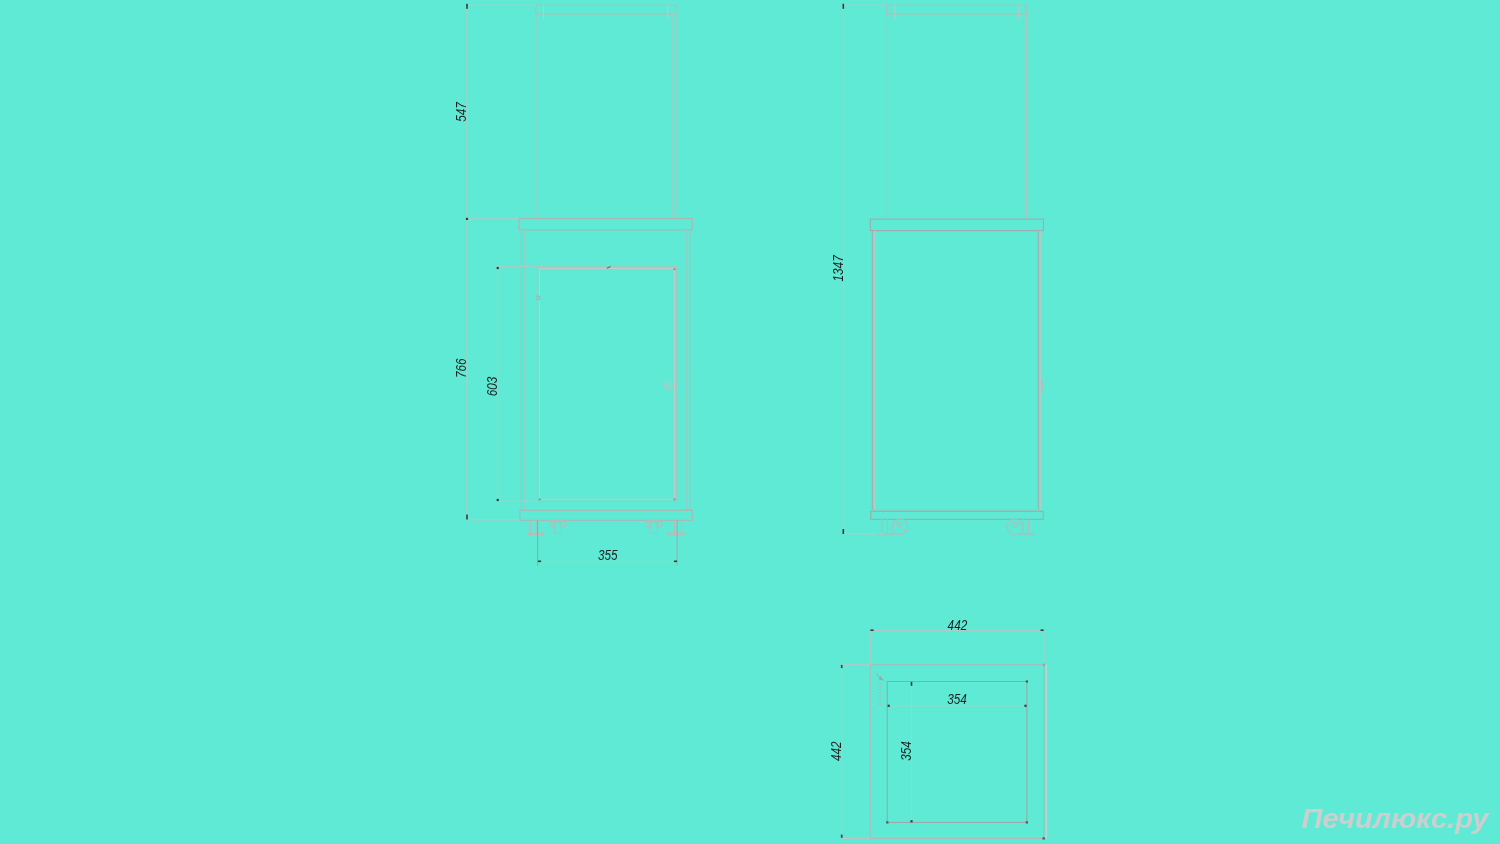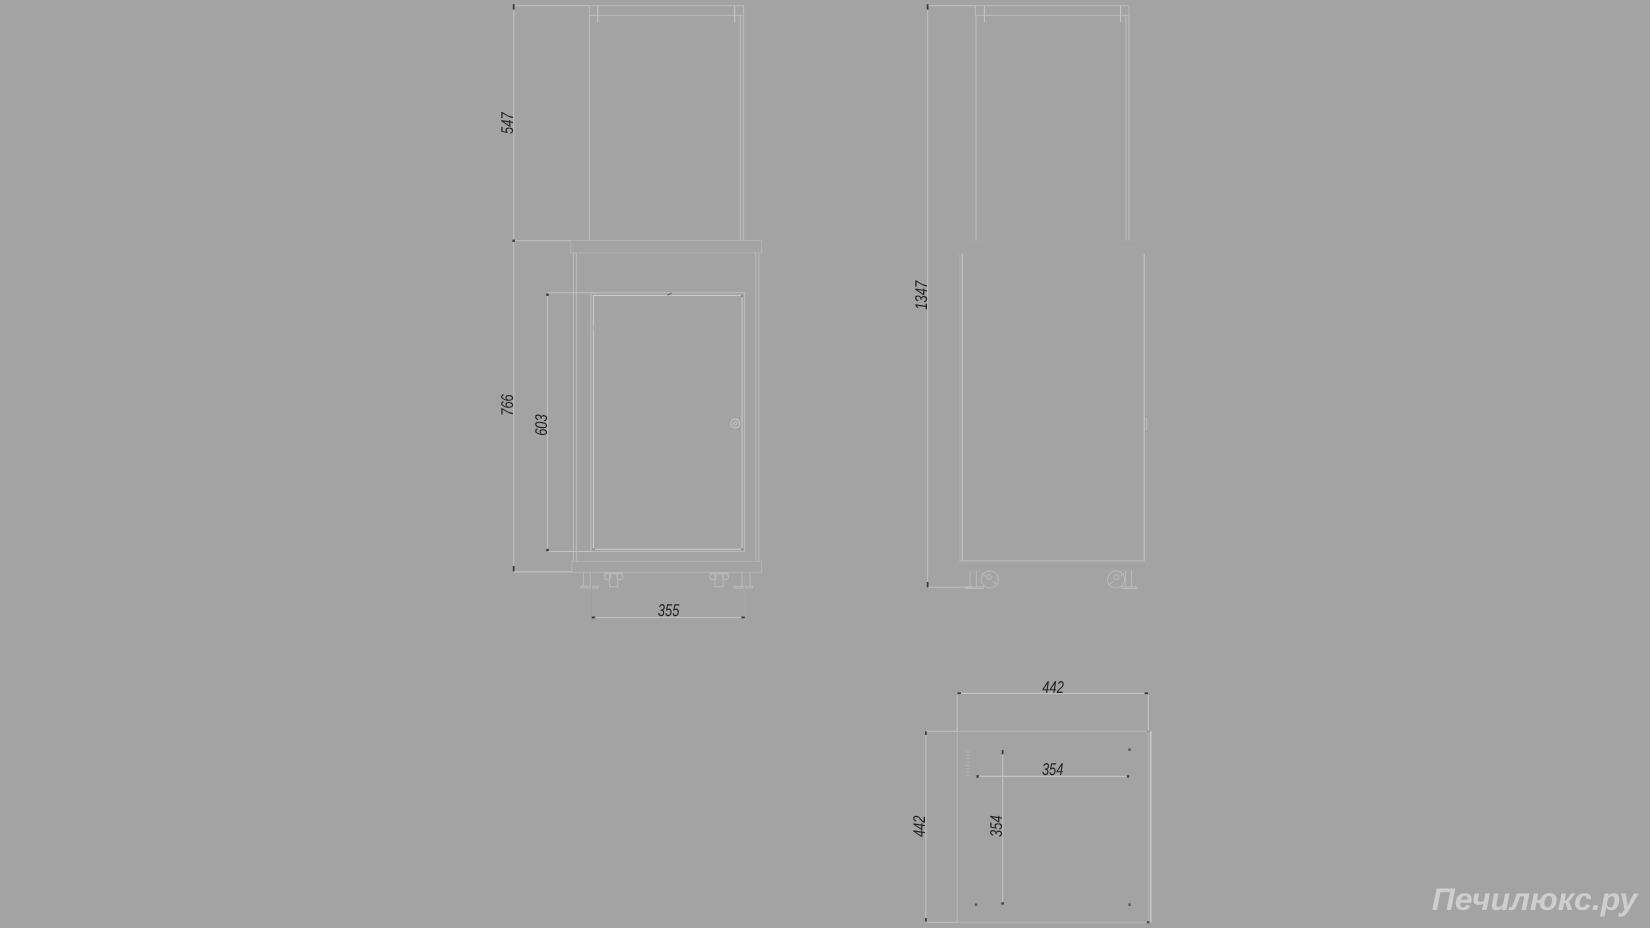--- a/index.html
+++ b/index.html
@@ -1,16 +1,16 @@
 <!DOCTYPE html>
 <html><head>
 <meta charset="utf-8">
 <style>
   html,body{margin:0;padding:0;background:#ffffff;}
-  .wrap{width:1500px;height:844px;position:relative;overflow:hidden;background:#a3a3a3;}
+  .wrap{width:1500px;height:844px;position:relative;overflow:hidden;background:#5eead4;}
   svg{display:block;}
   text{font-family:"Liberation Sans", sans-serif;}
 </style>
 </head>
 <body>
 <div class="wrap">
 <svg width="1500" height="844" viewBox="0 0 1500 844" fill="none" stroke-linecap="butt">
 
 <g stroke="#b9b9b9" stroke-width="1">
   <rect x="535.8" y="5.2" width="140.2" height="8.8"></rect>

